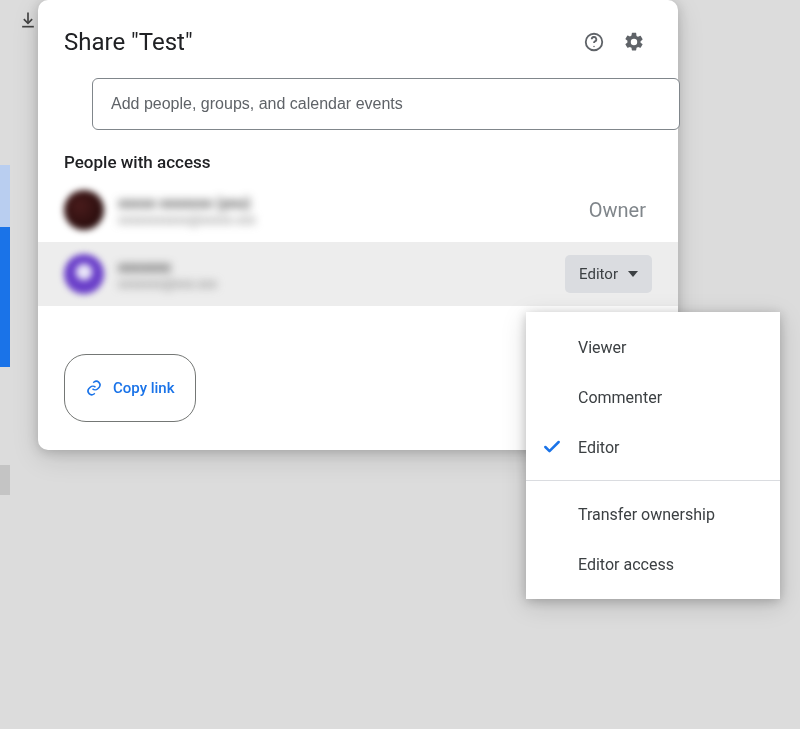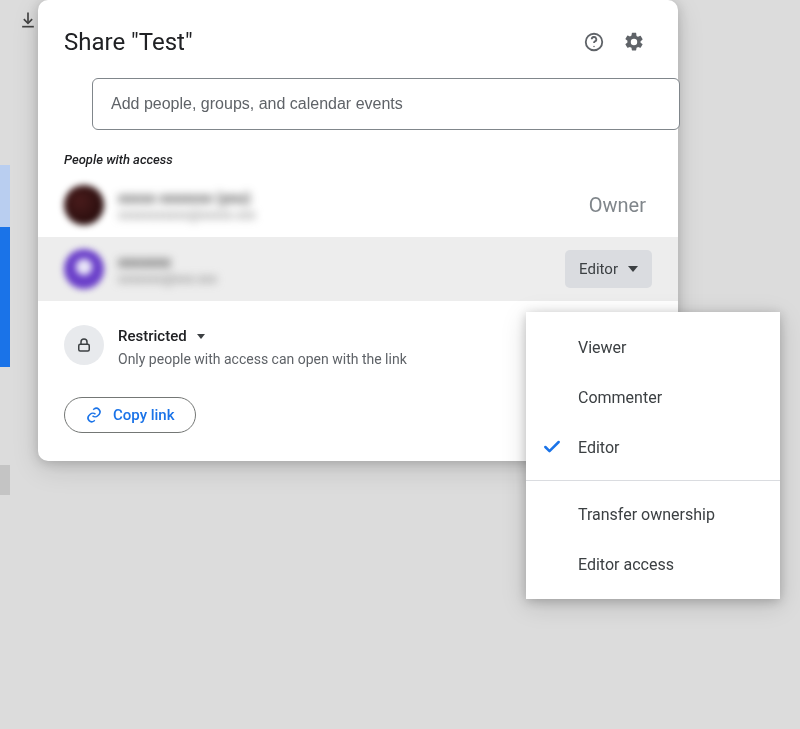--- a/index.html
+++ b/index.html
@@ -70,24 +70,23 @@
     padding: 16px 18px;
     font-size: 16px;
     color: #5f6368;
     outline: none;
     background: #fff;
     margin-left: 28px;
   }
   .add-input::placeholder { color: #5f6368; }
   .section-title {
     padding: 8px 26px 6px 26px;
-    font-size: 13px;
+    font-size: 17px;
     font-weight: 500;
     color: #202124;
-    font-style: italic;
   }
   .person-row {
     display: flex;
     align-items: center;
     padding: 10px 26px;
     height: 64px;
   }
   .person-row.highlight {
     background: #ededed;
   }
@@ -174,21 +173,21 @@
   }
   .footer {
     padding: 22px 26px 6px 26px;
   }
   .copy-link {
     display: inline-flex;
     align-items: center;
     gap: 10px;
     border: 1px solid #747775;
     border-radius: 22px;
-    padding: 8px 20px;
+    padding: 24px 20px;
     font-size: 15px;
     font-weight: 500;
     color: #1a73e8;
     cursor: pointer;
     background: #fff;
   }
   .dropdown-menu {
     position: absolute;
     left: 526px;
     top: 312px;
@@ -274,35 +273,20 @@
       <div class="person-name">xxxxxxx</div>
       <div class="person-email">xxxxxxx@xxx.xxx</div>
     </div>
     <div class="role-dropdown">
       <span>Editor</span>
       <span class="caret-down"></span>
     </div>
   </div>
 
   <div class="general-access">
-    <div class="ga-row">
-      <div class="lock-badge">
-        <svg width="18" height="18" viewBox="0 0 24 24" fill="none" stroke="currentColor" stroke-width="2">
-          <rect x="5" y="11" width="14" height="9" rx="2"></rect>
-          <path d="M8 11V8a4 4 0 0 1 8 0v3"></path>
-        </svg>
-      </div>
-      <div class="ga-text">
-        <div class="ga-title-row">
-          <span>Restricted</span>
-          <span class="caret-down small"></span>
-        </div>
-        <div class="ga-desc">Only people with access can open with the link</div>
-      </div>
-    </div>
   </div>
 
   <div class="footer">
     <div class="copy-link">
       <svg width="18" height="18" viewBox="0 0 24 24" fill="none" stroke="currentColor" stroke-width="2">
         <path d="M10 13a5 5 0 0 0 7 0l2-2a5 5 0 0 0-7-7l-1 1"></path>
         <path d="M14 11a5 5 0 0 0-7 0l-2 2a5 5 0 0 0 7 7l1-1"></path>
       </svg>
       <span>Copy link</span>
     </div>

